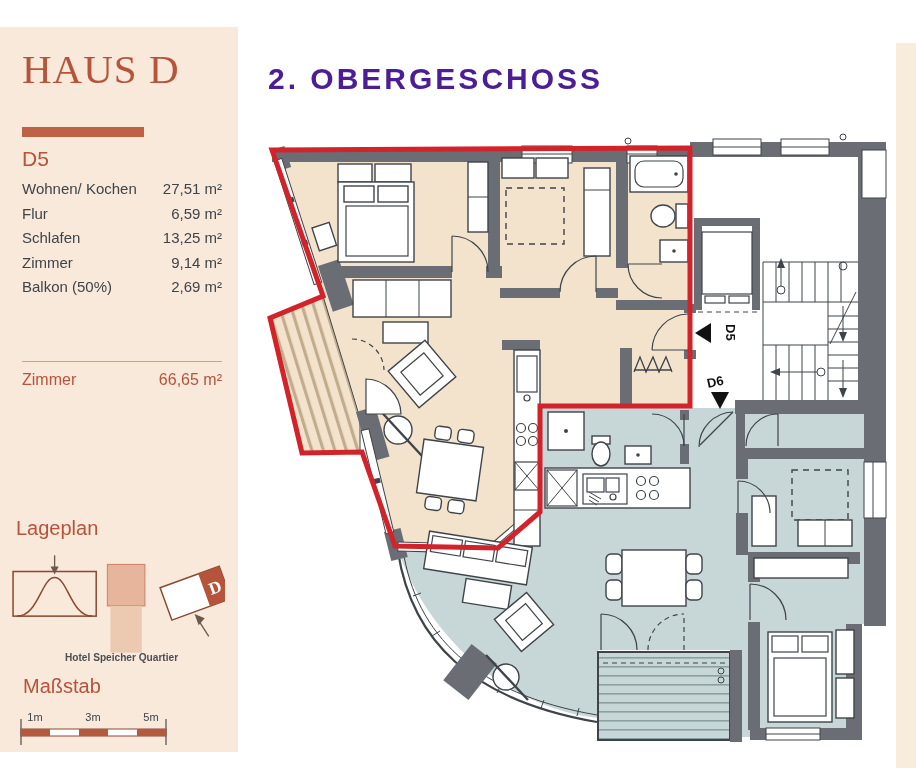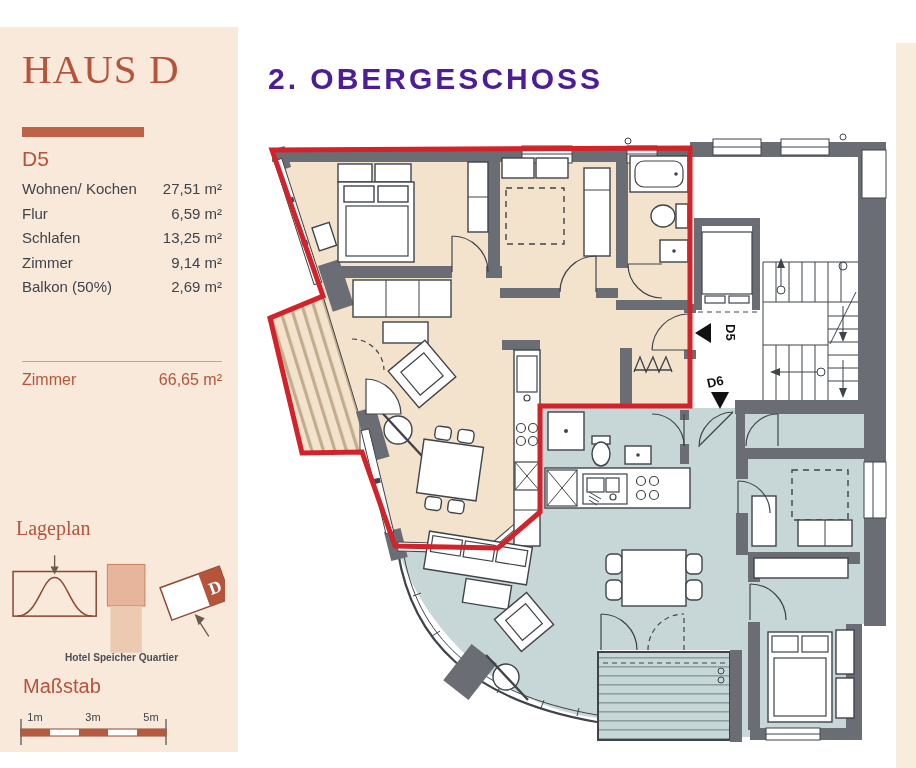--- a/index.html
+++ b/index.html
@@ -20,21 +20,21 @@
   }
   .divider-bar{position:absolute;left:22px;top:100px;width:122px;height:10px;background:#bf6147;}
   .unit-label{position:absolute;left:22px;top:120px;font-size:21px;color:#b5543a;}
   .room-table{position:absolute;left:22px;top:150px;width:200px;}
   .room-row{display:flex;justify-content:space-between;font-size:15px;color:#3f4449;line-height:24.5px;}
   .room-row .area{text-align:center;}
   .total-divider{position:absolute;left:22px;top:334px;width:200px;height:1px;background:#caa28e;}
   .total-row{position:absolute;left:22px;top:344px;width:200px;display:flex;justify-content:space-between;
     font-size:16px;color:#b5543a;}
   .side-heading{position:absolute;left:16px;font-size:20px;color:#b5543a;}
-  .lageplan-heading{top:490px;font-family:Liberation Serif, serif;}
+  .lageplan-heading{top:490px;}
   .lageplan-svg{position:absolute;left:10px;top:522px;}
   .massstab-heading{top:648px;margin-left:7px;}
   .scalebar-svg{position:absolute;left:18px;top:678px;}
   
   .right-strip{position:absolute;left:896px;top:43px;width:20px;height:725px;background:#f8ecdd;z-index:3;}
   
   .plan-title{
     position:absolute;left:268px;top:62px;z-index:2;
     font-size:30px;letter-spacing:3px;color:#4c1d95;font-weight:700;
   }

